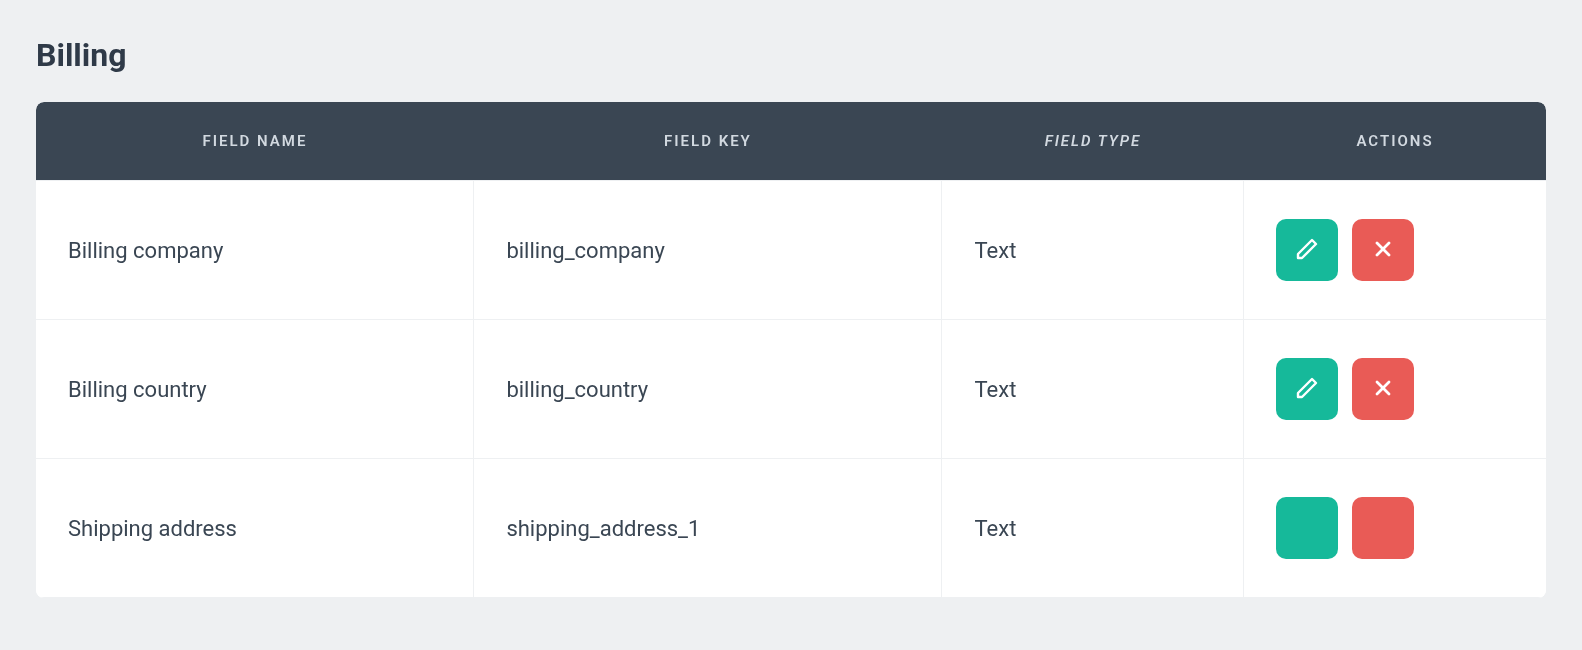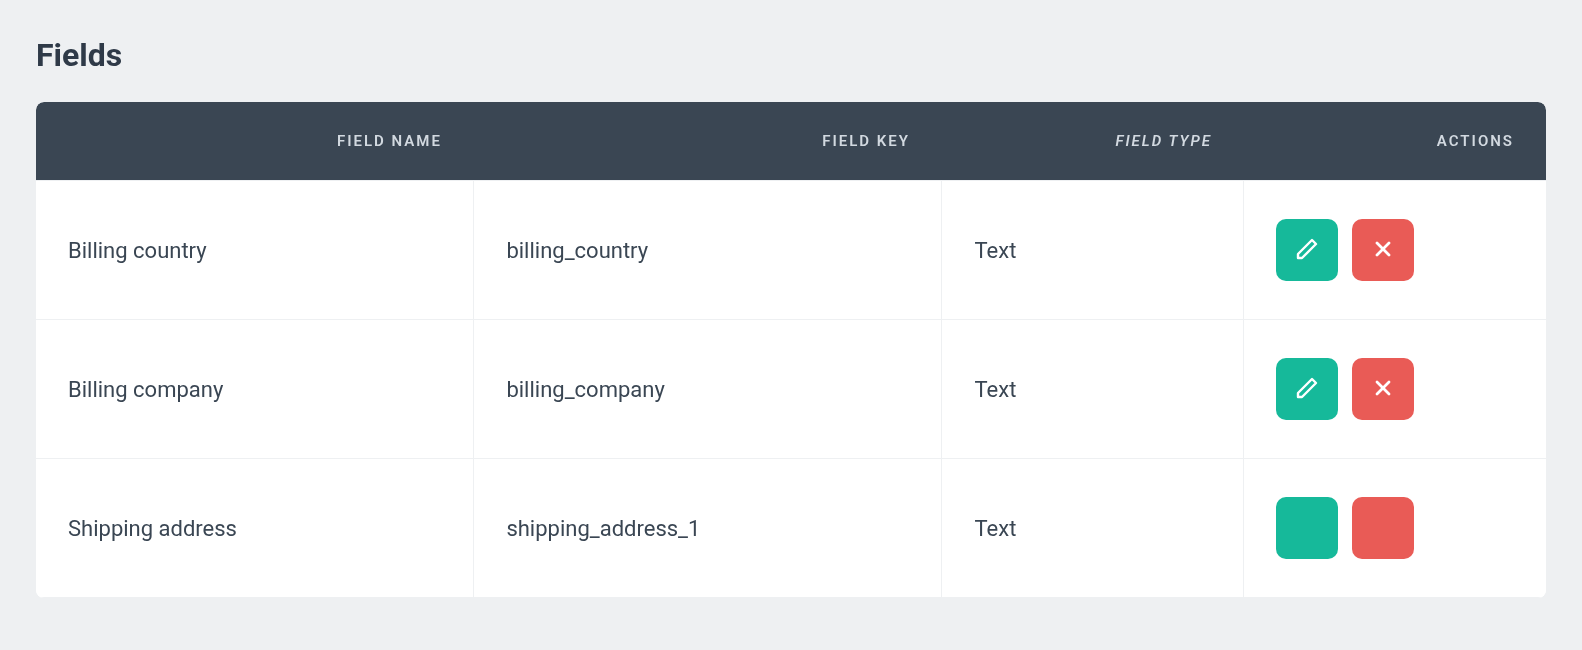--- a/index.html
+++ b/index.html
@@ -29,21 +29,21 @@
       border-collapse: collapse;
     }
     thead tr {
       background: #3a4653;
     }
     thead th {
       color: #d2d9e0;
       font-size: 15px;
       font-weight: 600;
       letter-spacing: 2px;
-      text-align: right;
+      text-align: center;
       padding: 30px 32px;
       text-transform: uppercase;
     }
     thead th:first-child {
       border-top-left-radius: 8px;
     }
     thead th:last-child {
       border-top-right-radius: 8px;
     }
     tbody td {
@@ -88,37 +88,37 @@
     .btn-icon svg {
       width: 24px;
       height: 24px;
       stroke: #ffffff;
       fill: none;
     }
   </style>
 </head>
 <body>
 
-<h1 class="title">Fields</h1>
+<h1 class="title">Billing</h1>
 
 <div class="table-wrapper">
   <table>
     <thead>
       <tr>
         <th class="col-name">FIELD NAME</th>
         <th class="col-key">FIELD KEY</th>
         <th class="col-type">FIELD TYPE</th>
         <th class="col-actions">ACTIONS</th>
       </tr>
     </thead>
     <tbody id="rows-body">
 
   <tr>
-    <td>Billing country</td>
-    <td>billing_country</td>
+    <td>Billing company</td>
+    <td>billing_company</td>
     <td>Text</td>
     <td>
       <div class="actions">
         <button class="btn-icon btn-edit">
           <span>
             <svg viewBox="0 0 24 24" stroke-width="2.4" stroke-linecap="round" stroke-linejoin="round">
               <path d="M17 3l4 4L7 21H3v-4L17 3z"></path>
             </svg>
           </span>
         </button>
@@ -128,22 +128,22 @@
               <line x1="6" y1="6" x2="18" y2="18"></line>
               <line x1="18" y1="6" x2="6" y2="18"></line>
             </svg>
           </span>
         </button>
       </div>
     </td>
   </tr>
 
   <tr>
-    <td>Billing company</td>
-    <td>billing_company</td>
+    <td>Billing country</td>
+    <td>billing_country</td>
     <td>Text</td>
     <td>
       <div class="actions">
         <button class="btn-icon btn-edit">
           <span>
             <svg viewBox="0 0 24 24" stroke-width="2.4" stroke-linecap="round" stroke-linejoin="round">
               <path d="M17 3l4 4L7 21H3v-4L17 3z"></path>
             </svg>
           </span>
         </button>

